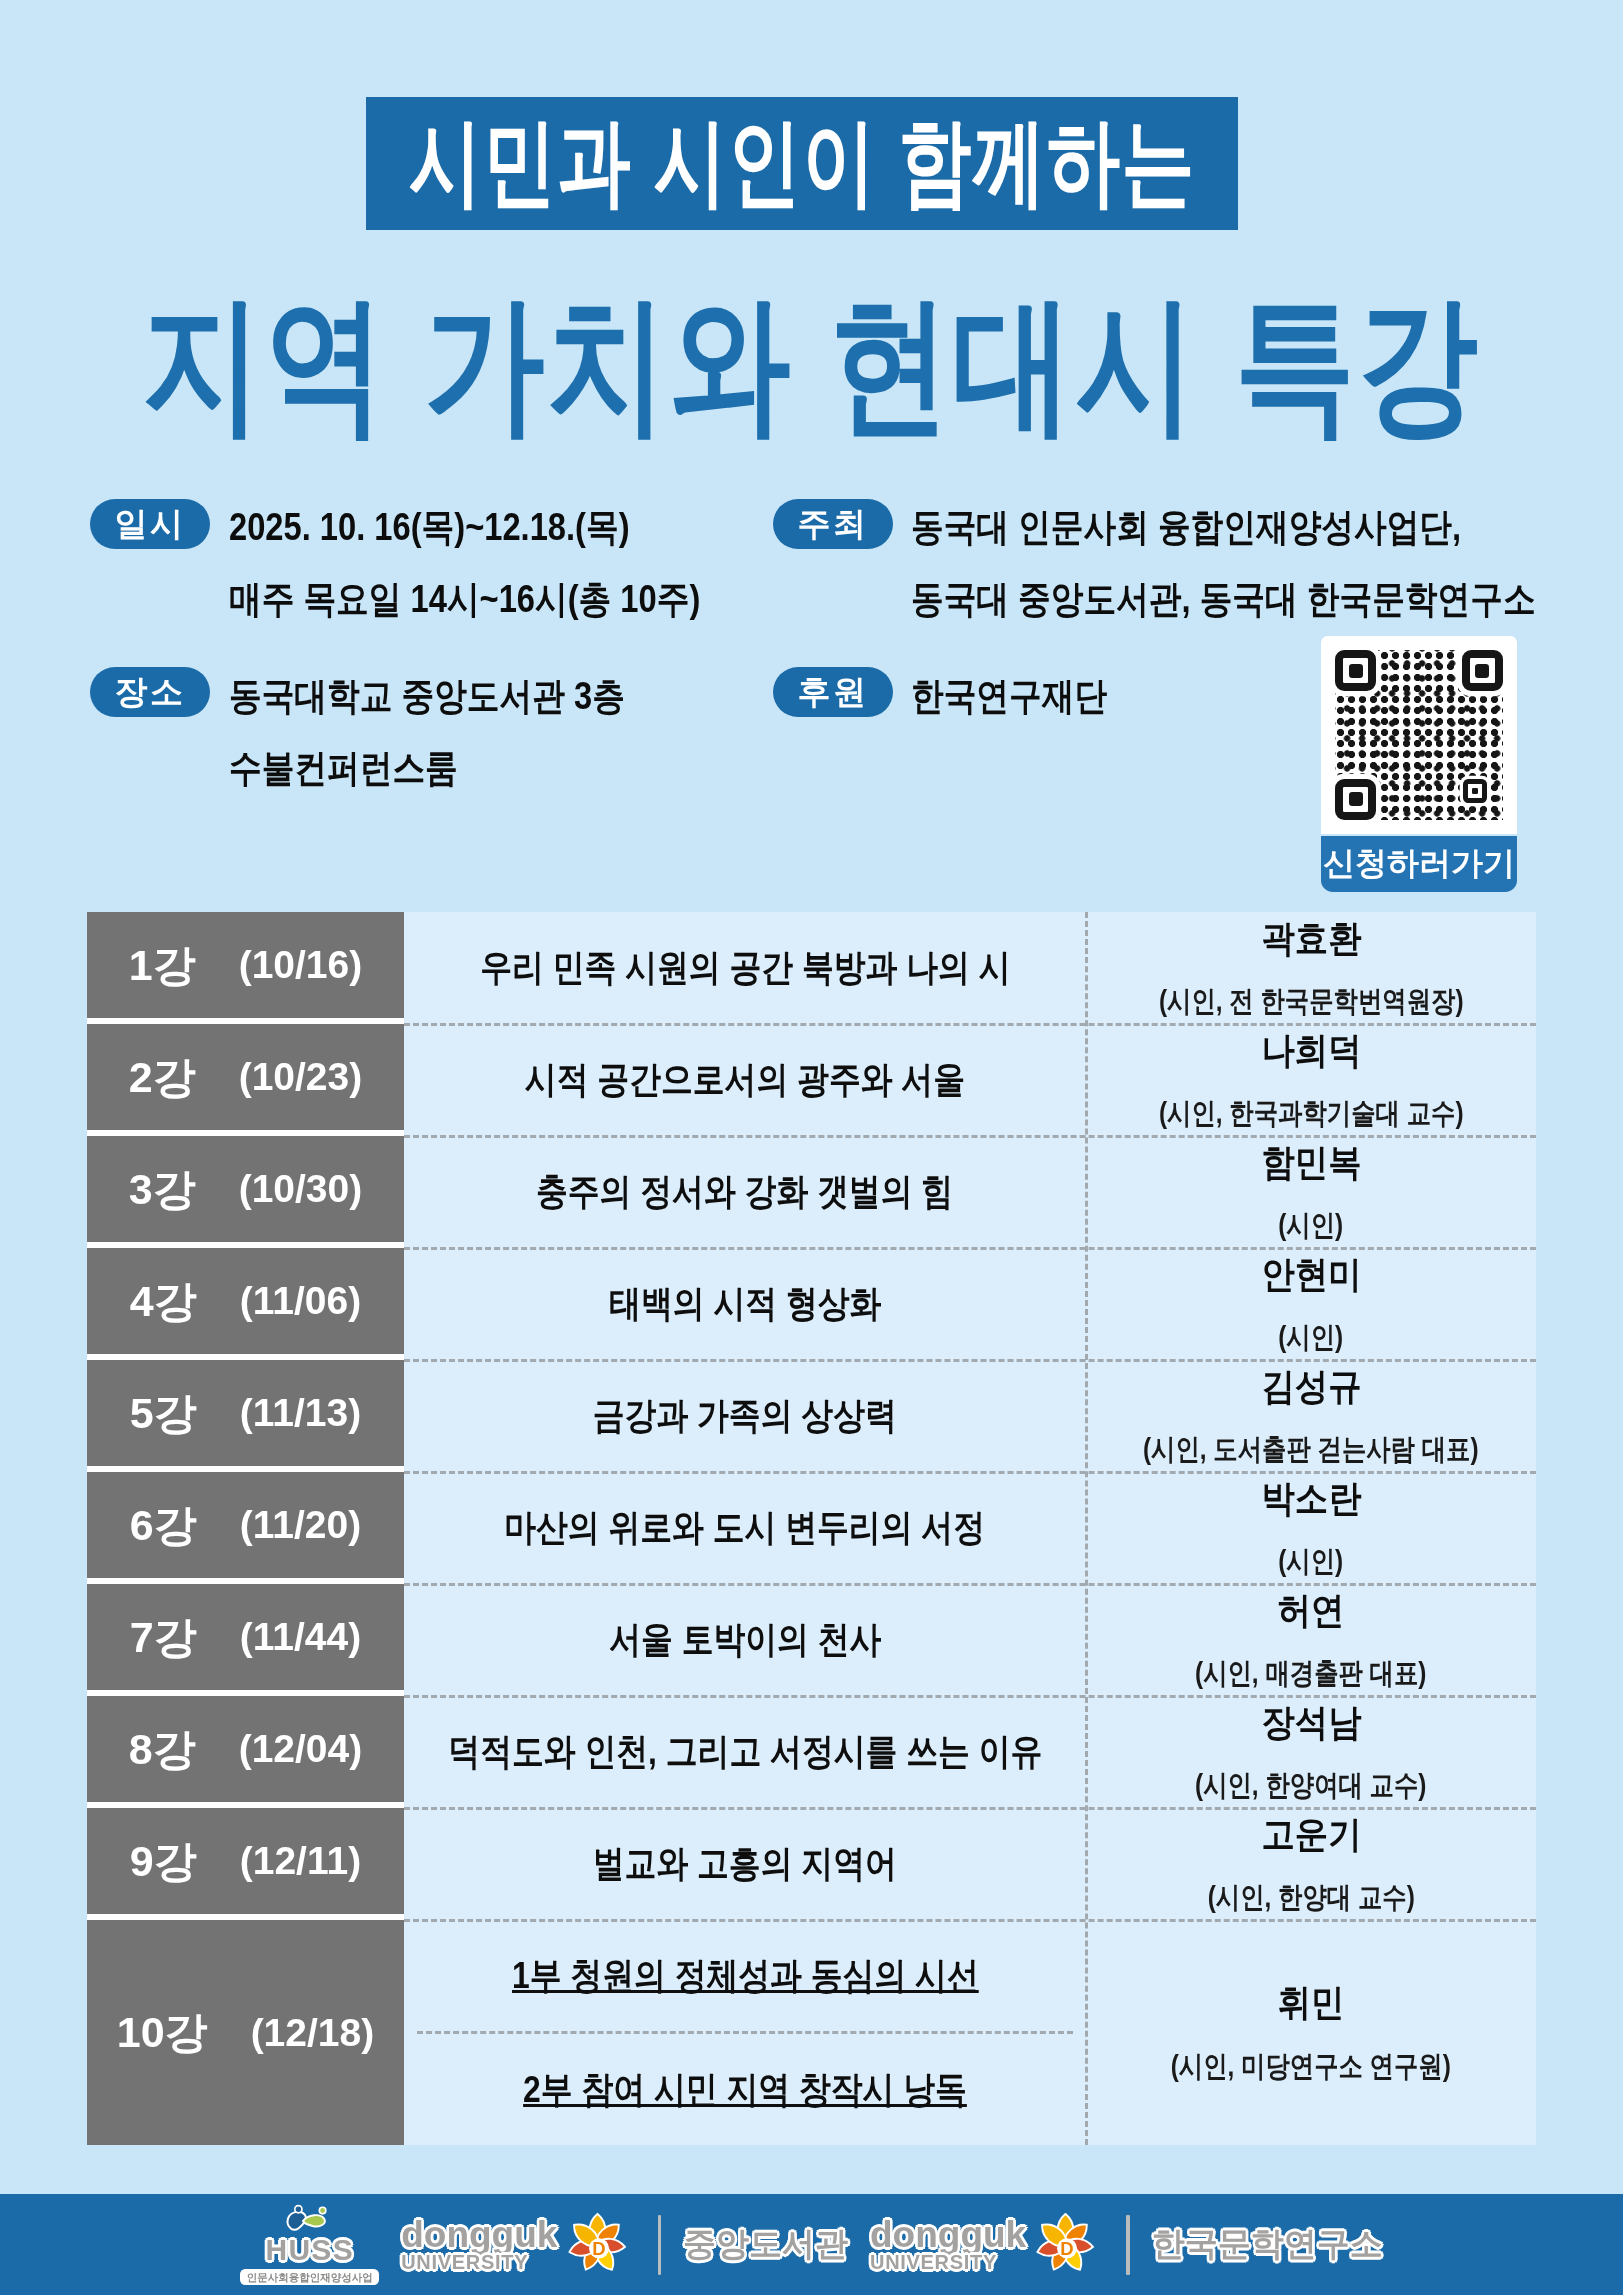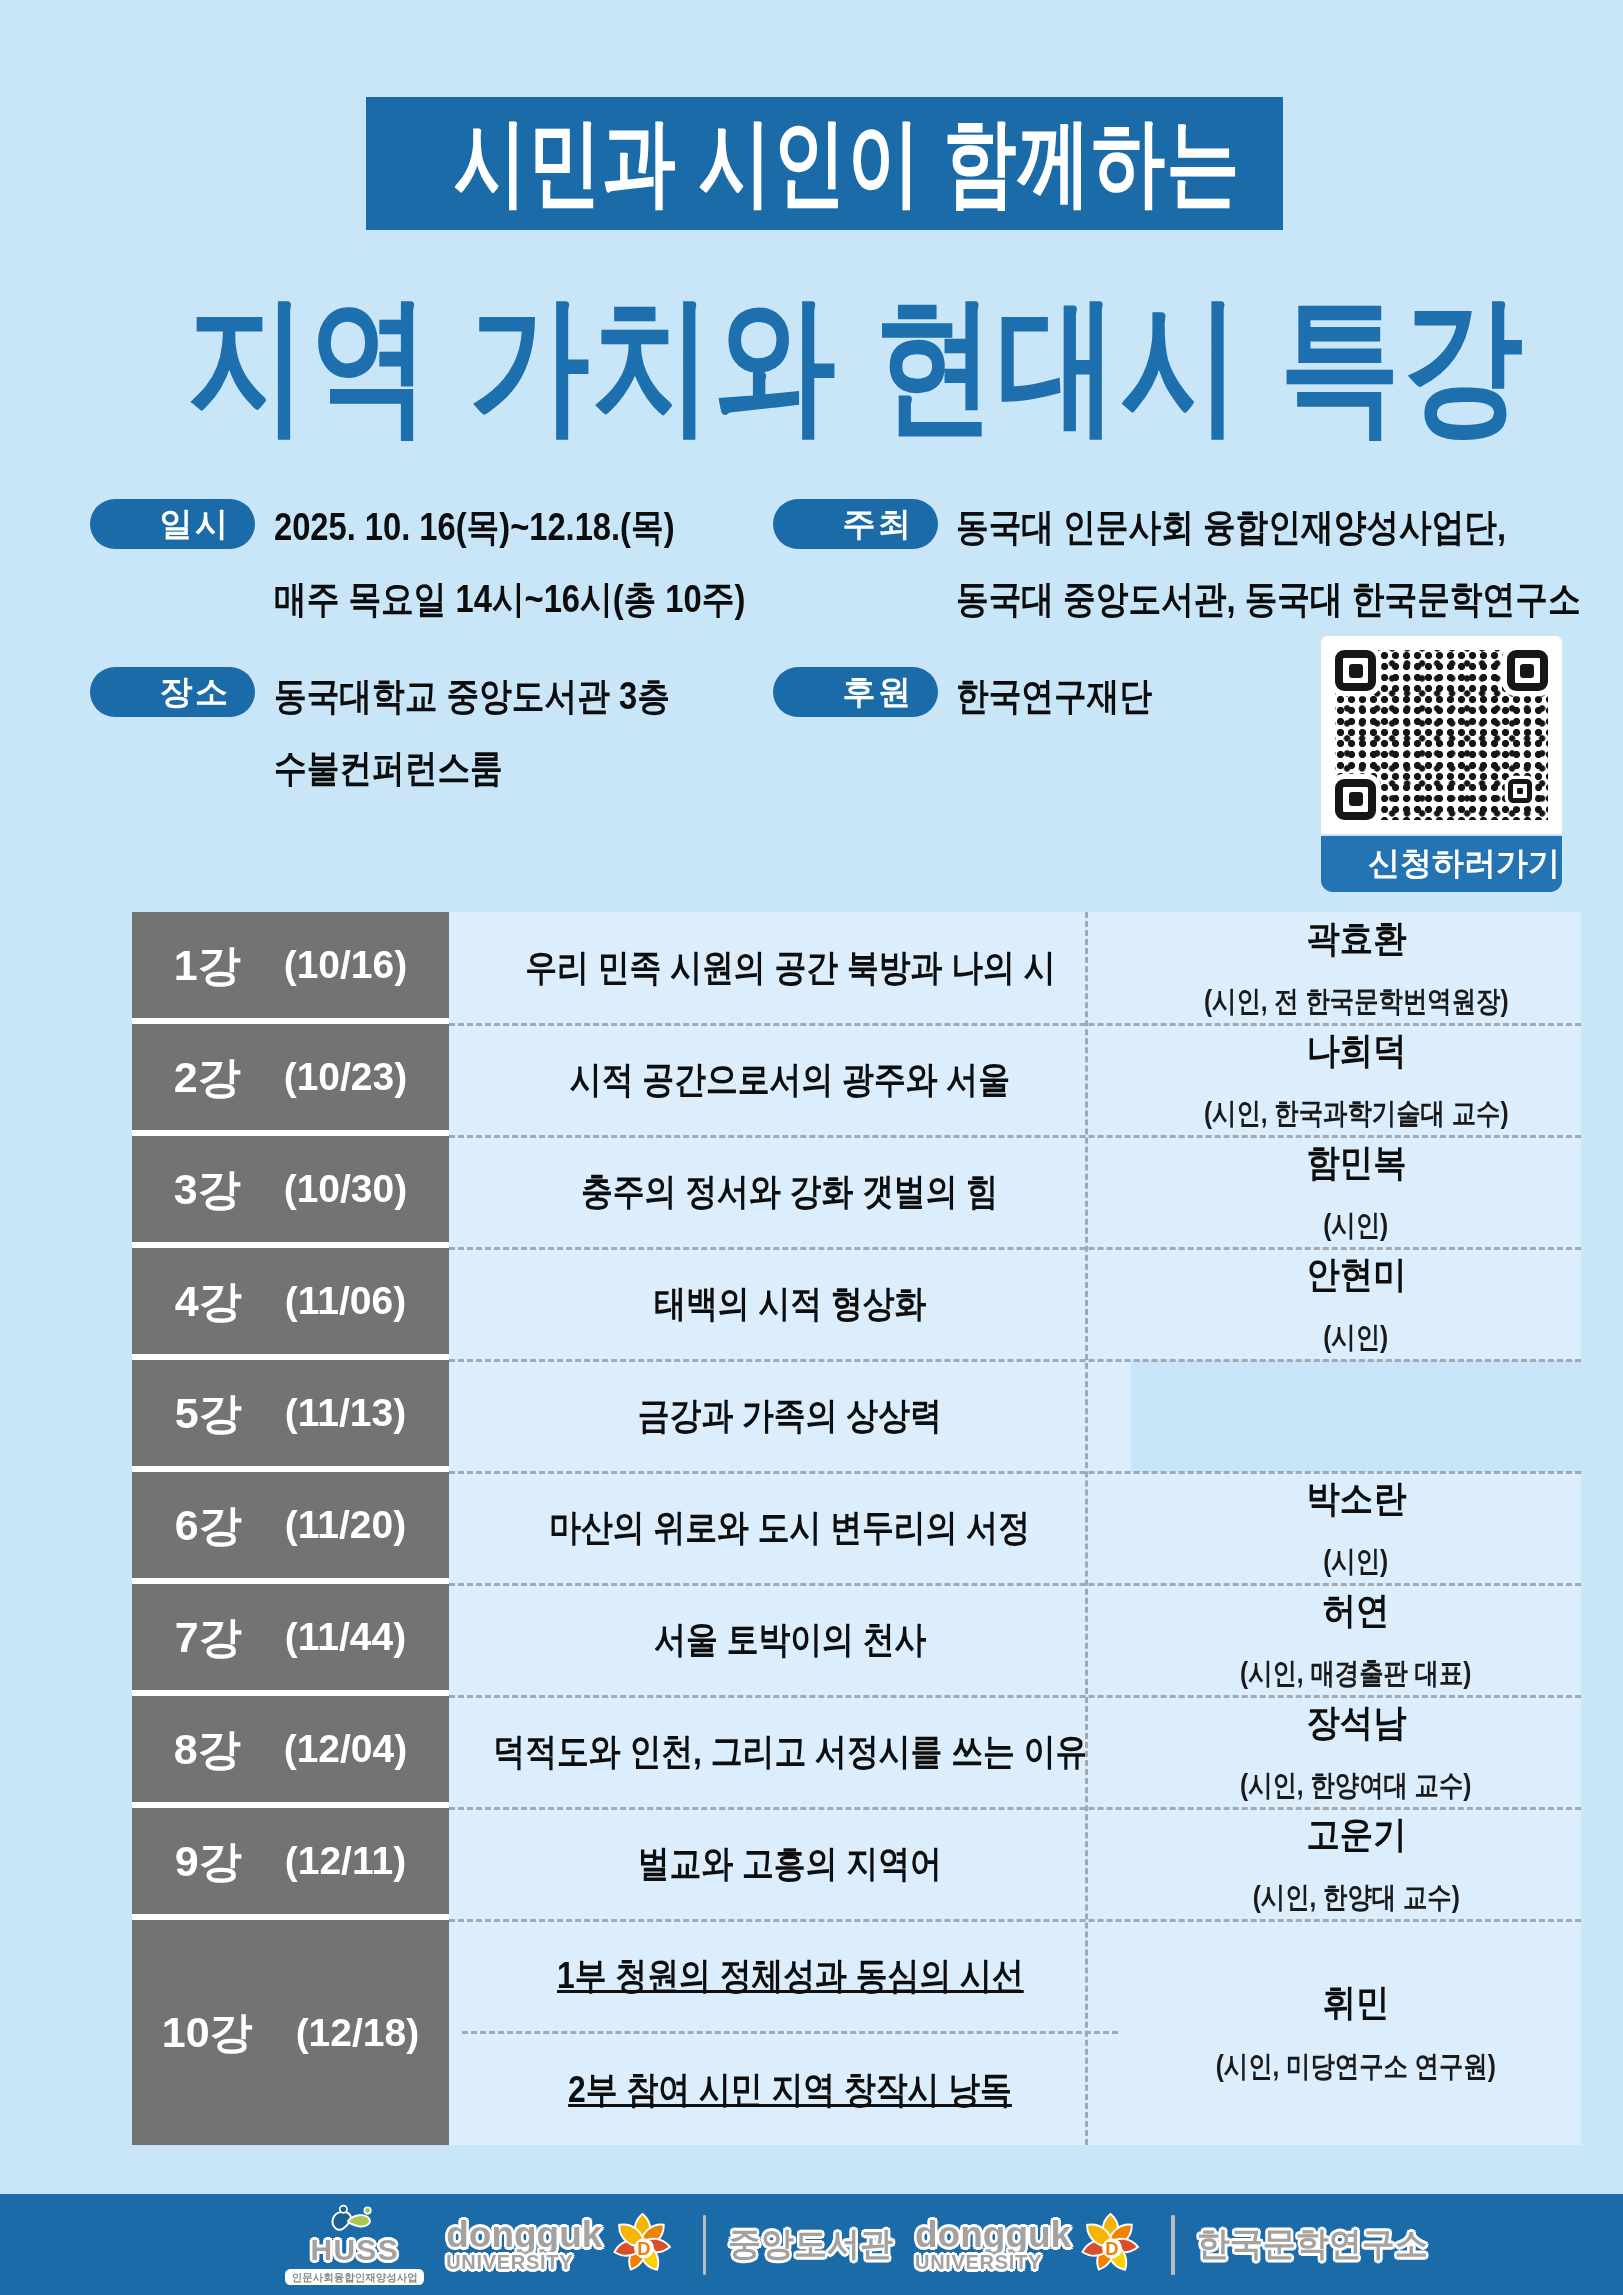--- a/index.html
+++ b/index.html
@@ -2,21 +2,21 @@
 <html style="font-size:10.5px"><head>
 <meta charset="utf-8">
 <style>
   html,body{margin:0;padding:0;}
   body{
     width:1623px;height:2295px;position:relative;overflow:hidden;
     background:#c8e6f7;
     font-family:"Liberation Sans","DejaVu Sans",sans-serif;
     color:#101010;
   }
-  .abs{position:absolute;padding-left:45px;}
+  .abs{position:absolute;}
 
   
   .banner{
     left:366px;top:97px;width:872px;height:133px;
     background:#1b6ba9;display:flex;align-items:center;justify-content:center;
   }
   .banner-text{
     color:#ffffff;font-weight:900;font-size:77px;letter-spacing:1.3px;
     transform:scale(.95,1.25);white-space:nowrap;
   }
@@ -246,20 +246,24 @@
   </div>
 
   <div class="row">
     <div class="cell-session">
       <div class="s1">5강</div>
       <div class="s2">(11/13)</div>
     </div>
     <div class="cell-topic">
       <span class="topic-text">금강과 가족의 상상력</span>
     </div>
+    <div class="cell-speaker">
+      <span class="speaker-name">김성규</span>
+      <span class="speaker-affil">(시인, 도서출판 걷는사람 대표)</span>
+    </div>
     <div class="hsep"></div>
   </div>
 
   <div class="row">
     <div class="cell-session">
       <div class="s1">6강</div>
       <div class="s2">(11/20)</div>
     </div>
     <div class="cell-topic">
       <span class="topic-text">마산의 위로와 도시 변두리의 서정</span>

